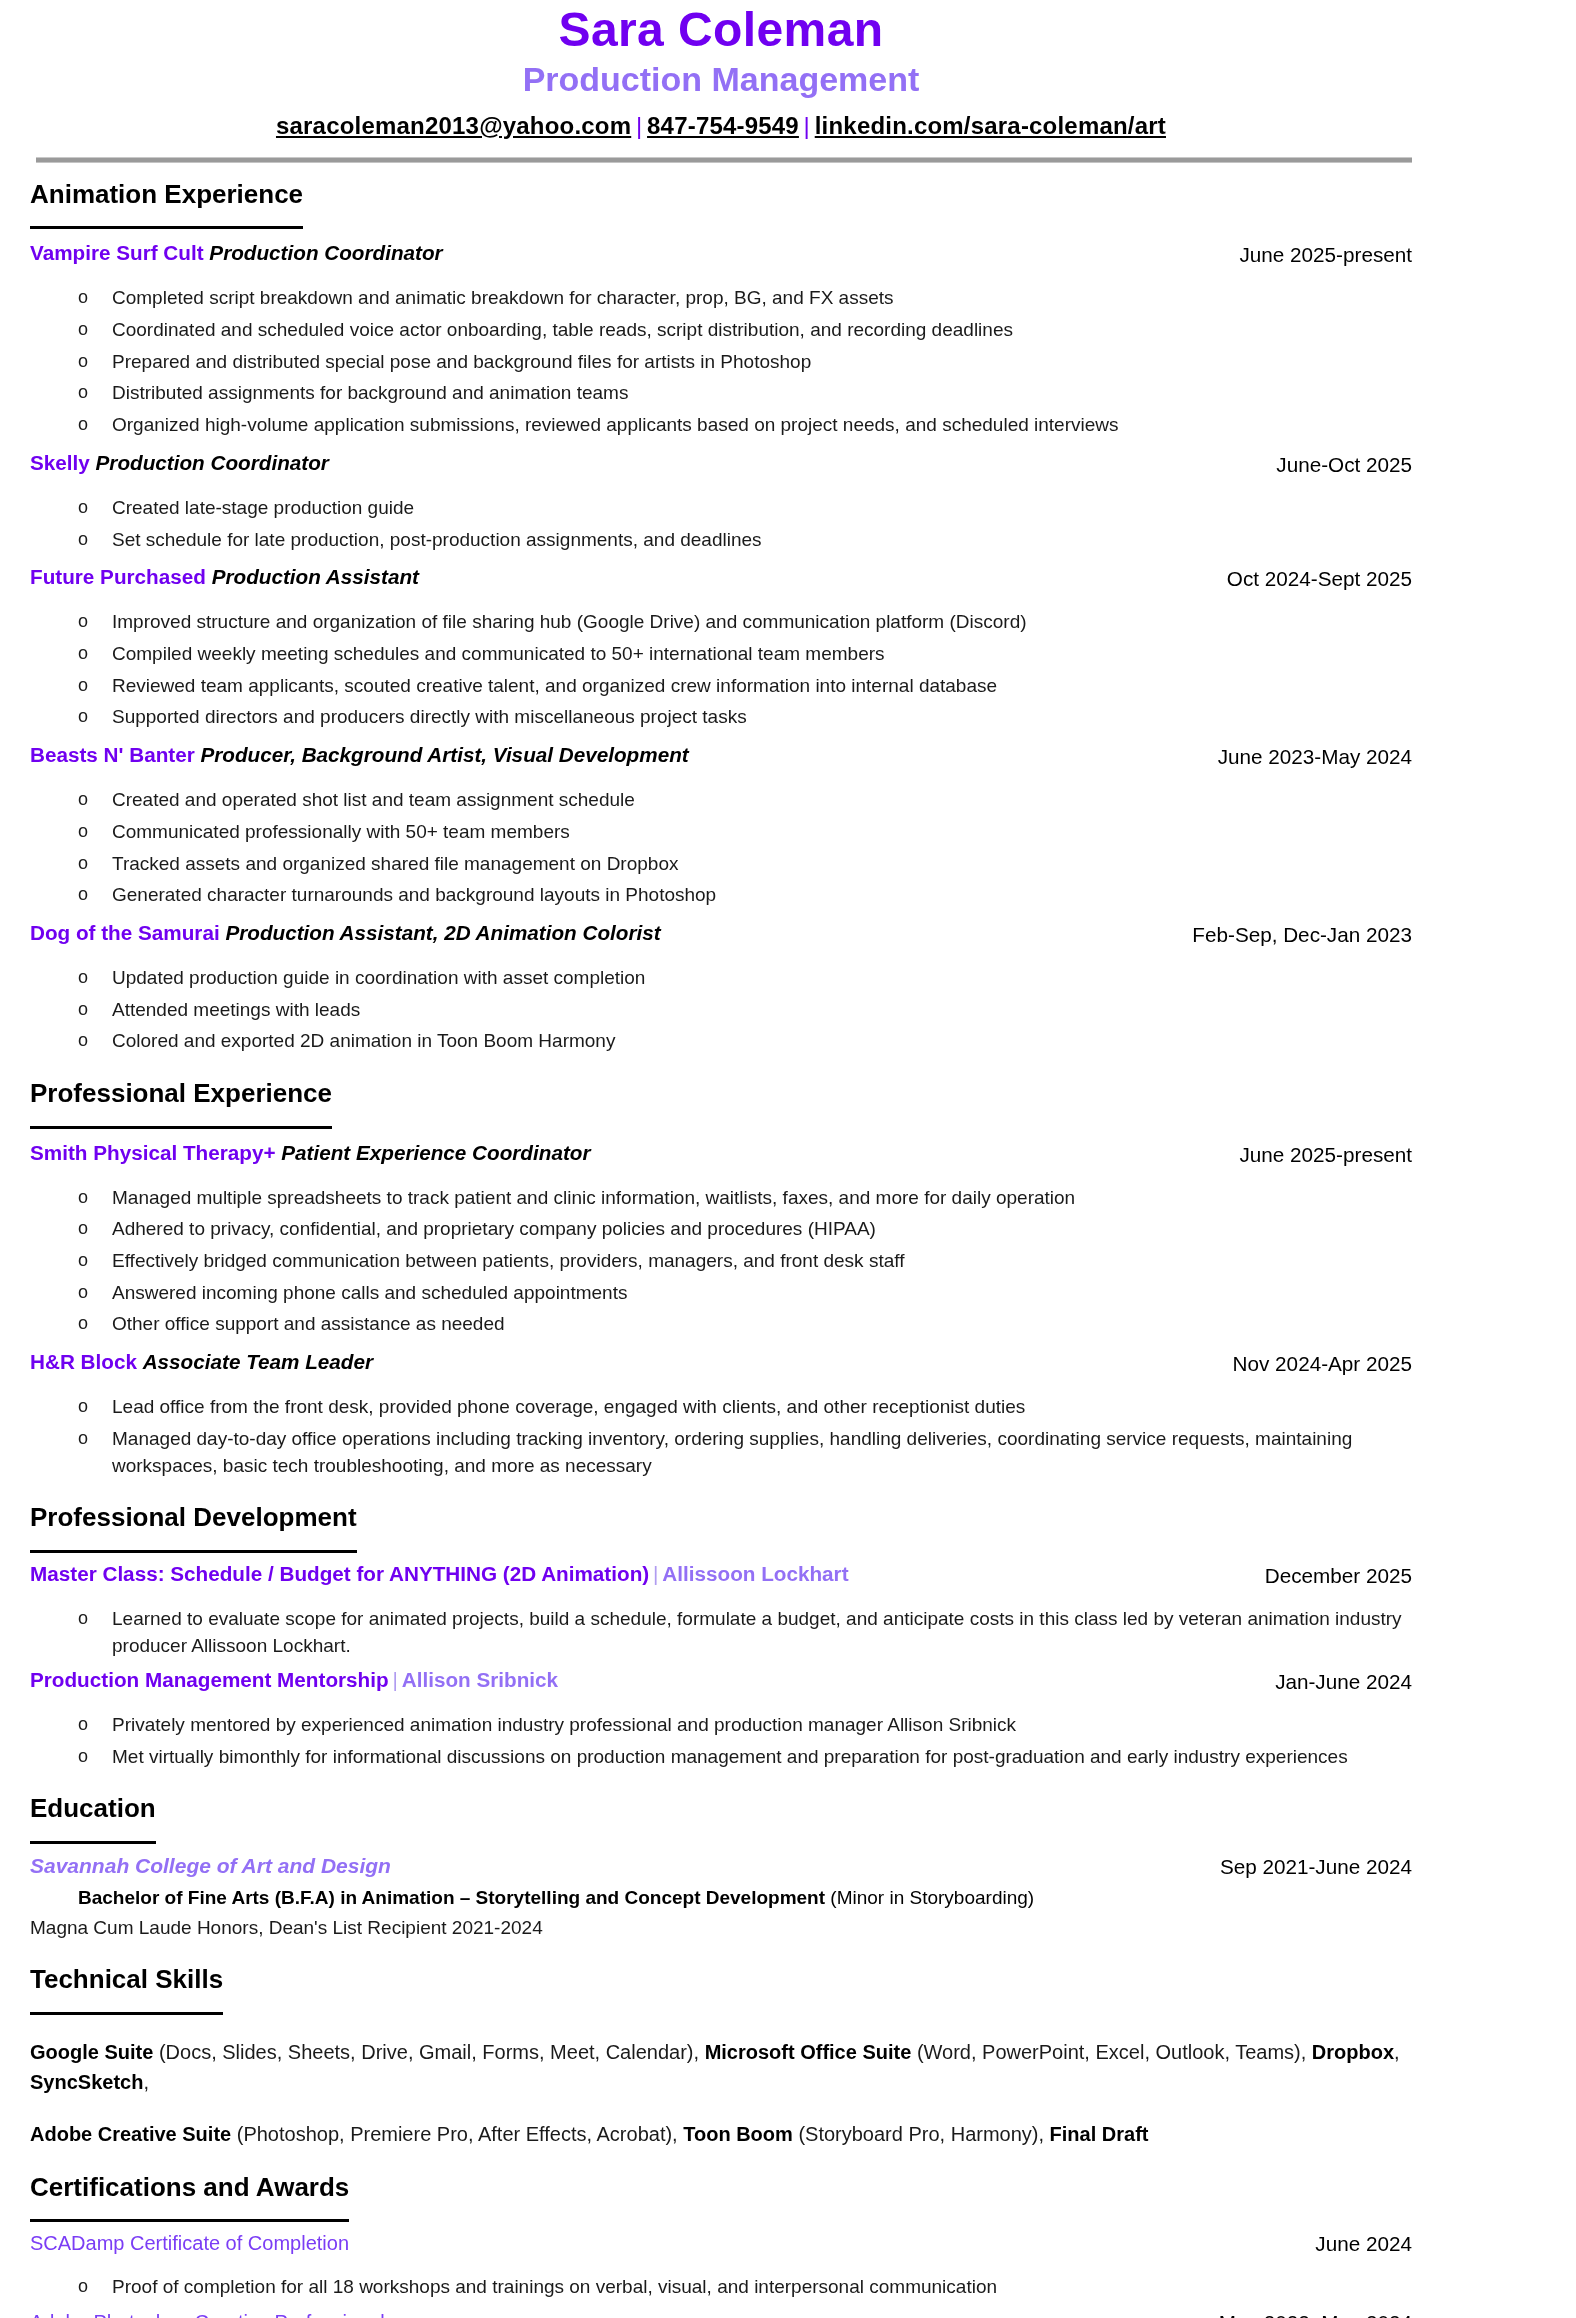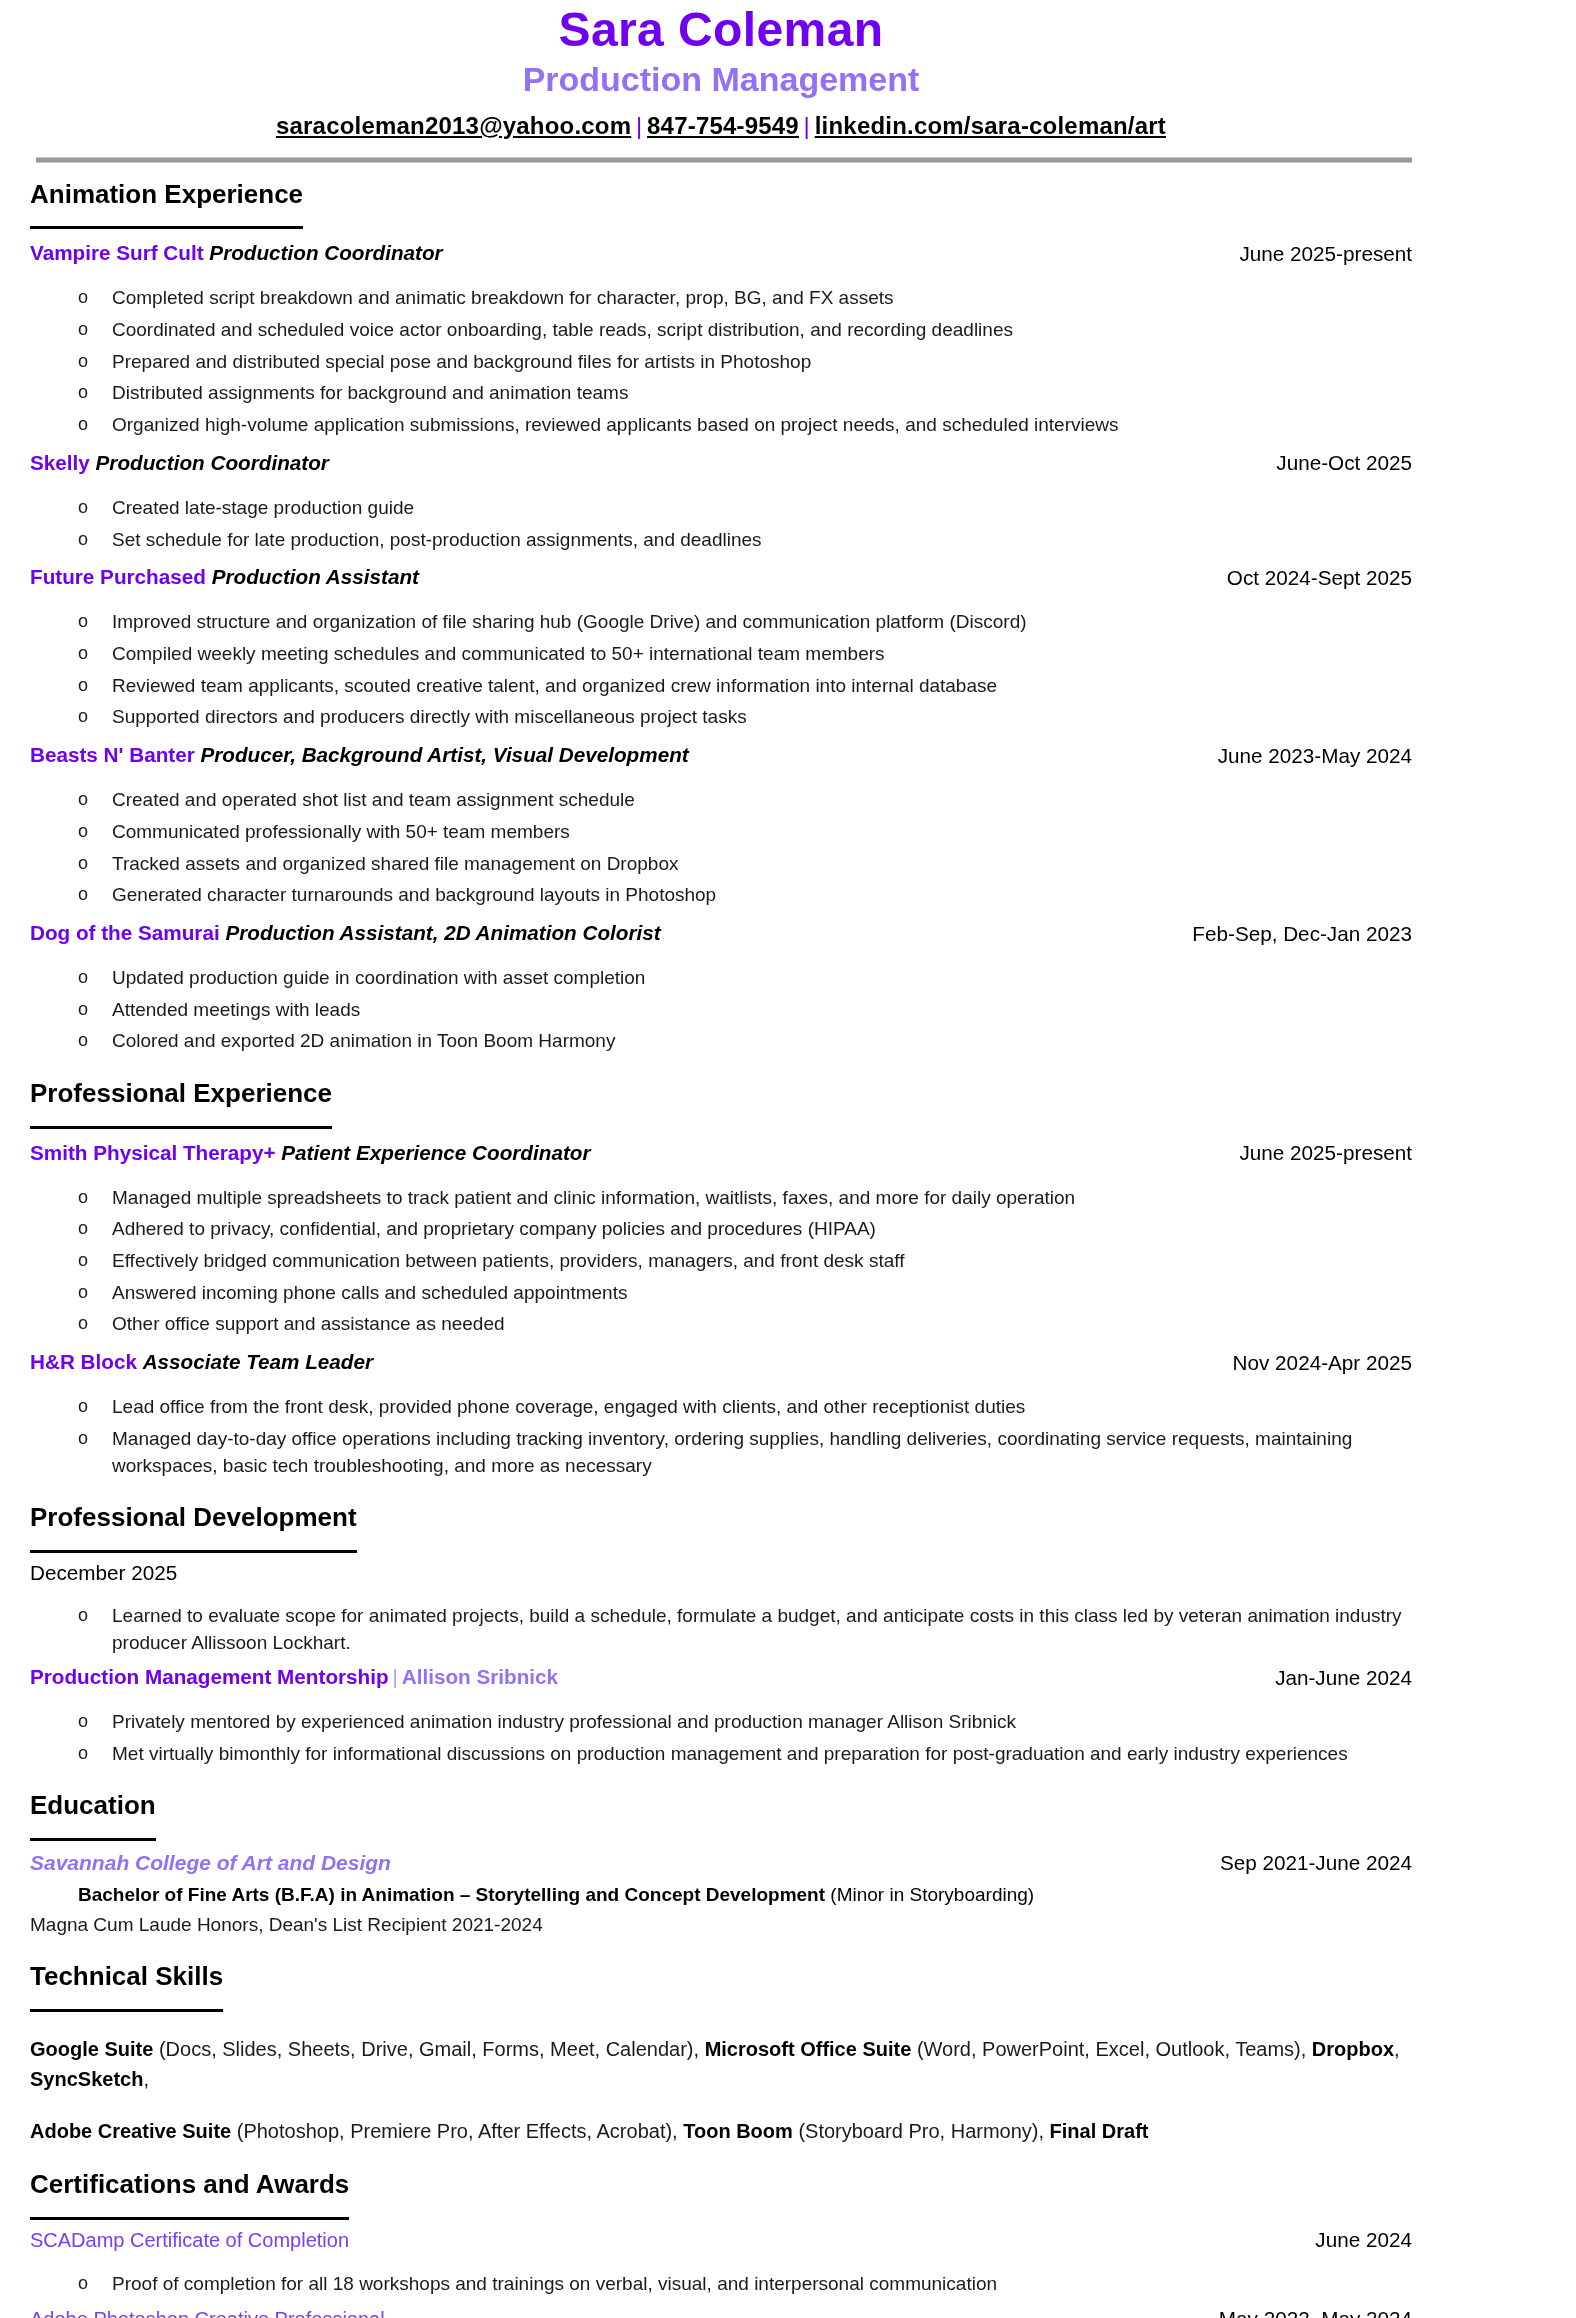--- a/index.html
+++ b/index.html
@@ -80,21 +80,21 @@
     padding-bottom: 17px;
     line-height: 1.15;
   }
 
   .entry {
     margin-top: 11px;
   }
   .entry-head {
     display: flex;
     justify-content: space-between;
-    align-items: center;
+    align-items: flex-end;
     gap: 15.6px;
   }
   .entry-left {
     font-size: 20.7px;
     line-height: 1.3;
   }
   .org {
     color: #7000f0;
     font-weight: bold;
   }
@@ -320,20 +320,23 @@
         <li>Managed day-to-day office operations including tracking inventory, ordering supplies, handling deliveries, coordinating service requests, maintaining workspaces, basic tech troubleshooting, and more as necessary</li>
       </ul>
     </div>
   </div>
 
   <div class="section gap-lg">
     <div class="section-title">Professional Development</div>
 
     <div class="entry tight">
       <div class="entry-head">
+        <div class="pd-title">
+          <span>Master Class: Schedule / Budget for ANYTHING (2D Animation)</span><span class="pd-pipe">|</span><span class="pd-person">Allissoon Lockhart</span>
+        </div>
         <div class="date">December 2025</div>
       </div>
       <ul class="bullets">
         <li>Learned to evaluate scope for animated projects, build a schedule, formulate a budget, and anticipate costs in this class led by veteran animation industry producer Allissoon Lockhart.</li>
       </ul>
     </div>
 
     <div class="entry tight">
       <div class="entry-head">
         <div class="pd-title">

